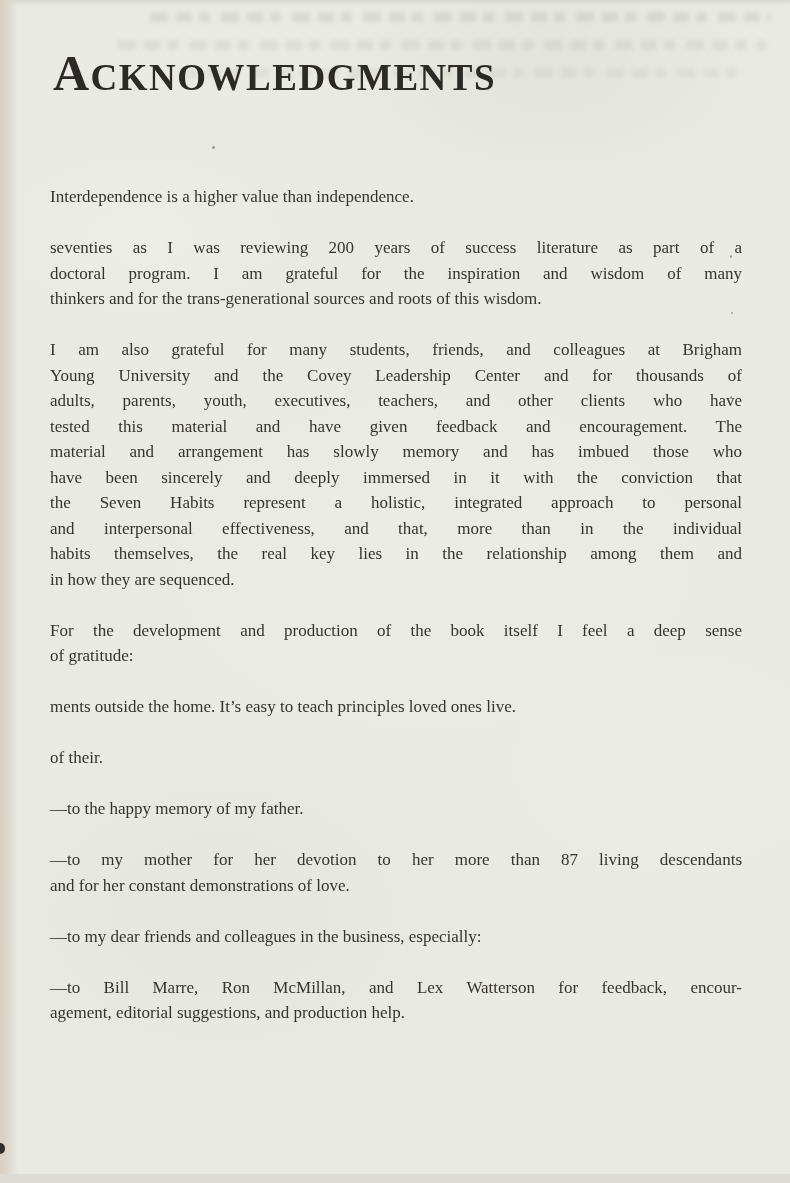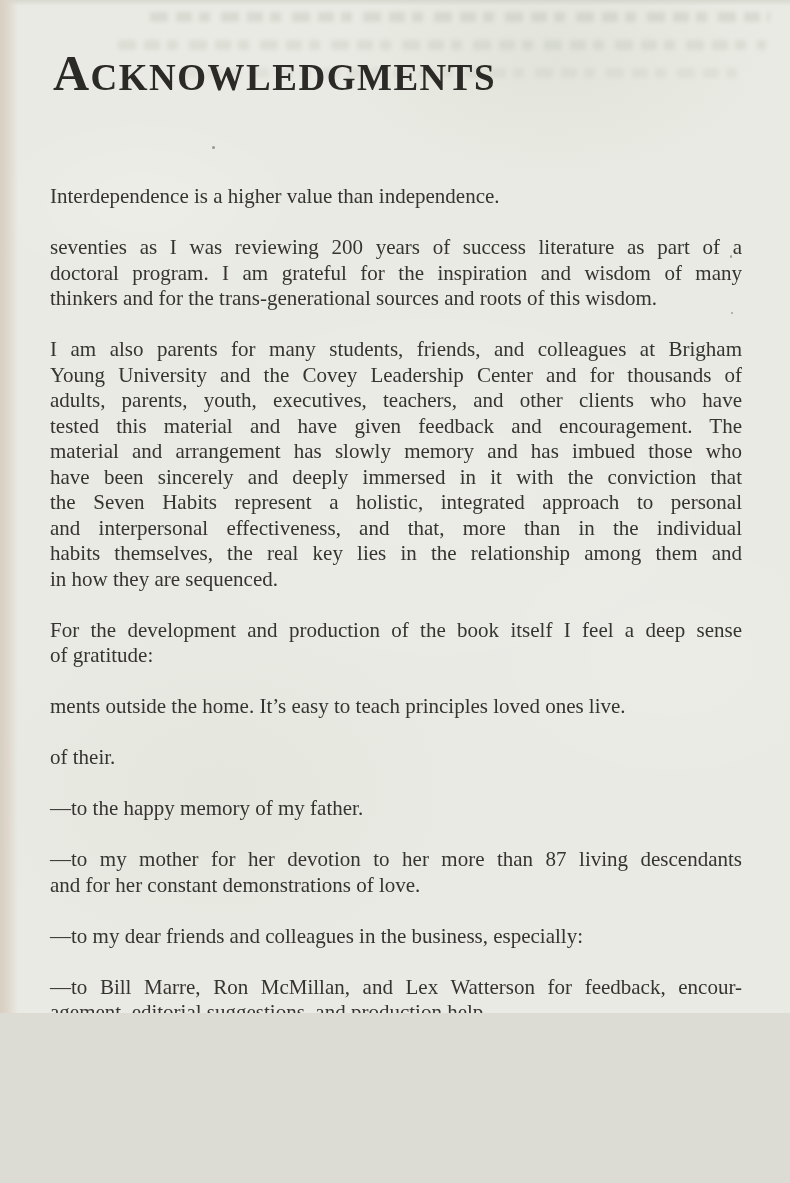--- a/index.html
+++ b/index.html
@@ -4,21 +4,21 @@
 <style>
   :root{
     --paper:#e9eae3;
     --ink:#363430;
     --title-ink:#2c2a26;
     --gutter:#d9cfc3;
   }
   html,body{margin:0;padding:0;background:#dcdcd4;}
   .page{
     position:relative;
-    width:790px;height:1013px;
+    width:790px;height:1174px;
     margin:0 auto;
     overflow:hidden;
     background-color:var(--paper);
     background-image:
       radial-gradient(220px 120px at 70% 6%, rgba(210,214,200,.30), transparent),
       radial-gradient(160px 90px at 18% 20%, rgba(255,255,255,.18), transparent),
       radial-gradient(340px 220px at 55% 48%, rgba(255,255,255,.10), transparent),
       radial-gradient(260px 190px at 28% 78%, rgba(202,207,192,.14), transparent),
       radial-gradient(200px 140px at 85% 65%, rgba(255,255,255,.12), transparent);
     font-family:"Liberation Serif", serif;
@@ -47,21 +47,21 @@
   .speck-d{left:212px;top:146px;width:3px;height:3px;opacity:.55;background:#55534c;}
   h1.title{
     position:absolute;left:53px;top:48px;margin:0;
     font-weight:700;color:var(--title-ink);
     line-height:1;letter-spacing:1.5px;white-space:nowrap;
   }
   h1.title .cap{font-size:50px;}
   h1.title .caps{font-size:37px;}
   .body{
     position:absolute;left:50px;top:184px;width:692px;
-    font-size:21px;line-height:25.5px;
+    font-size:17px;line-height:25.5px;
   }
   .para + .para{margin-top:25.5px;}
   .line{
     text-align:justify;
     text-align-last:justify;
     white-space:normal;
   }
   .line.last{text-align-last:left;}
 </style>
 </head>
@@ -80,21 +80,21 @@
   <div class="body">
       <div class="para">
         <div class="line last">Interdependence is a higher value than independence.</div>
       </div>
       <div class="para">
         <div class="line">seventies as I was reviewing 200 years of success literature as part of a</div>
         <div class="line">doctoral program. I am grateful for the inspiration and wisdom of many</div>
         <div class="line last">thinkers and for the trans-generational sources and roots of this wisdom.</div>
       </div>
       <div class="para">
-        <div class="line">I am also parents for many students, friends, and colleagues at Brigham</div>
+        <div class="line">I am also grateful for many students, friends, and colleagues at Brigham</div>
         <div class="line">Young University and the Covey Leadership Center and for thousands of</div>
         <div class="line">adults, parents, youth, executives, teachers, and other clients who have</div>
         <div class="line">tested this material and have given feedback and encouragement. The</div>
         <div class="line">material and arrangement has slowly memory and has imbued those who</div>
         <div class="line">have been sincerely and deeply immersed in it with the conviction that</div>
         <div class="line">the Seven Habits represent a holistic, integrated approach to personal</div>
         <div class="line">and interpersonal effectiveness, and that, more than in the individual</div>
         <div class="line">habits themselves, the real key lies in the relationship among them and</div>
         <div class="line last">in how they are sequenced.</div>
       </div>

